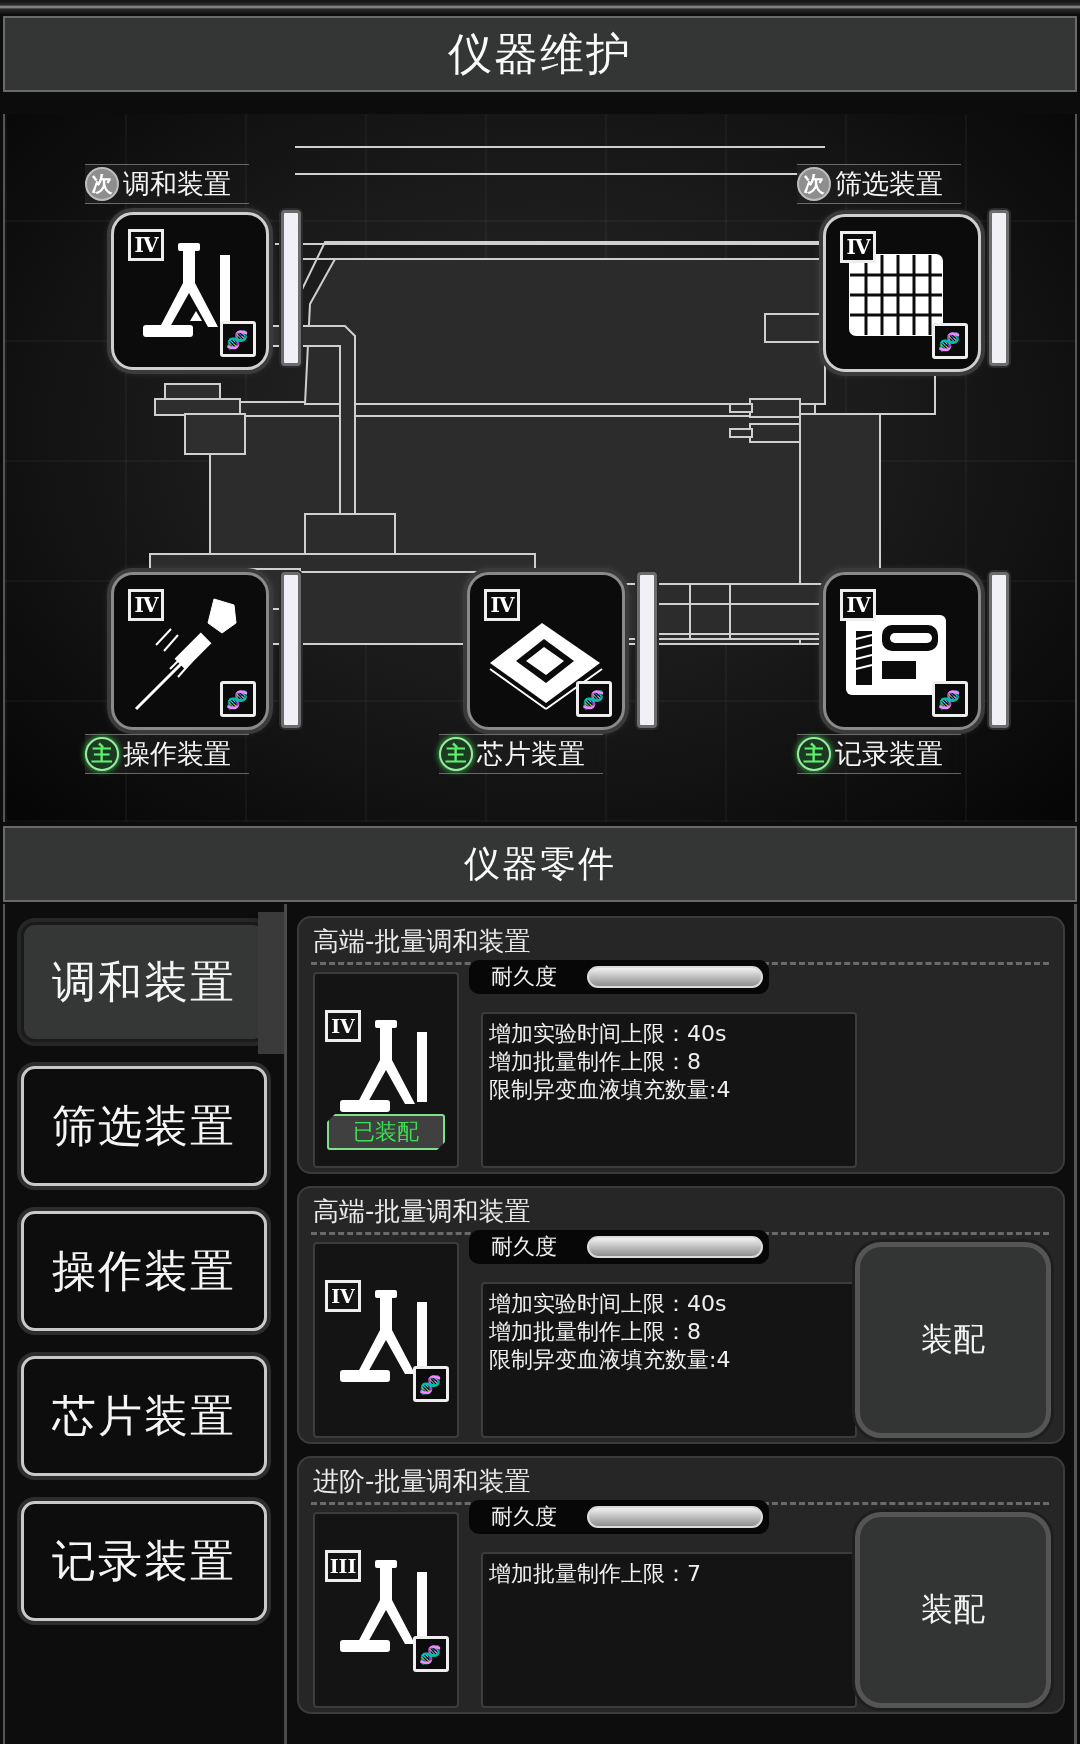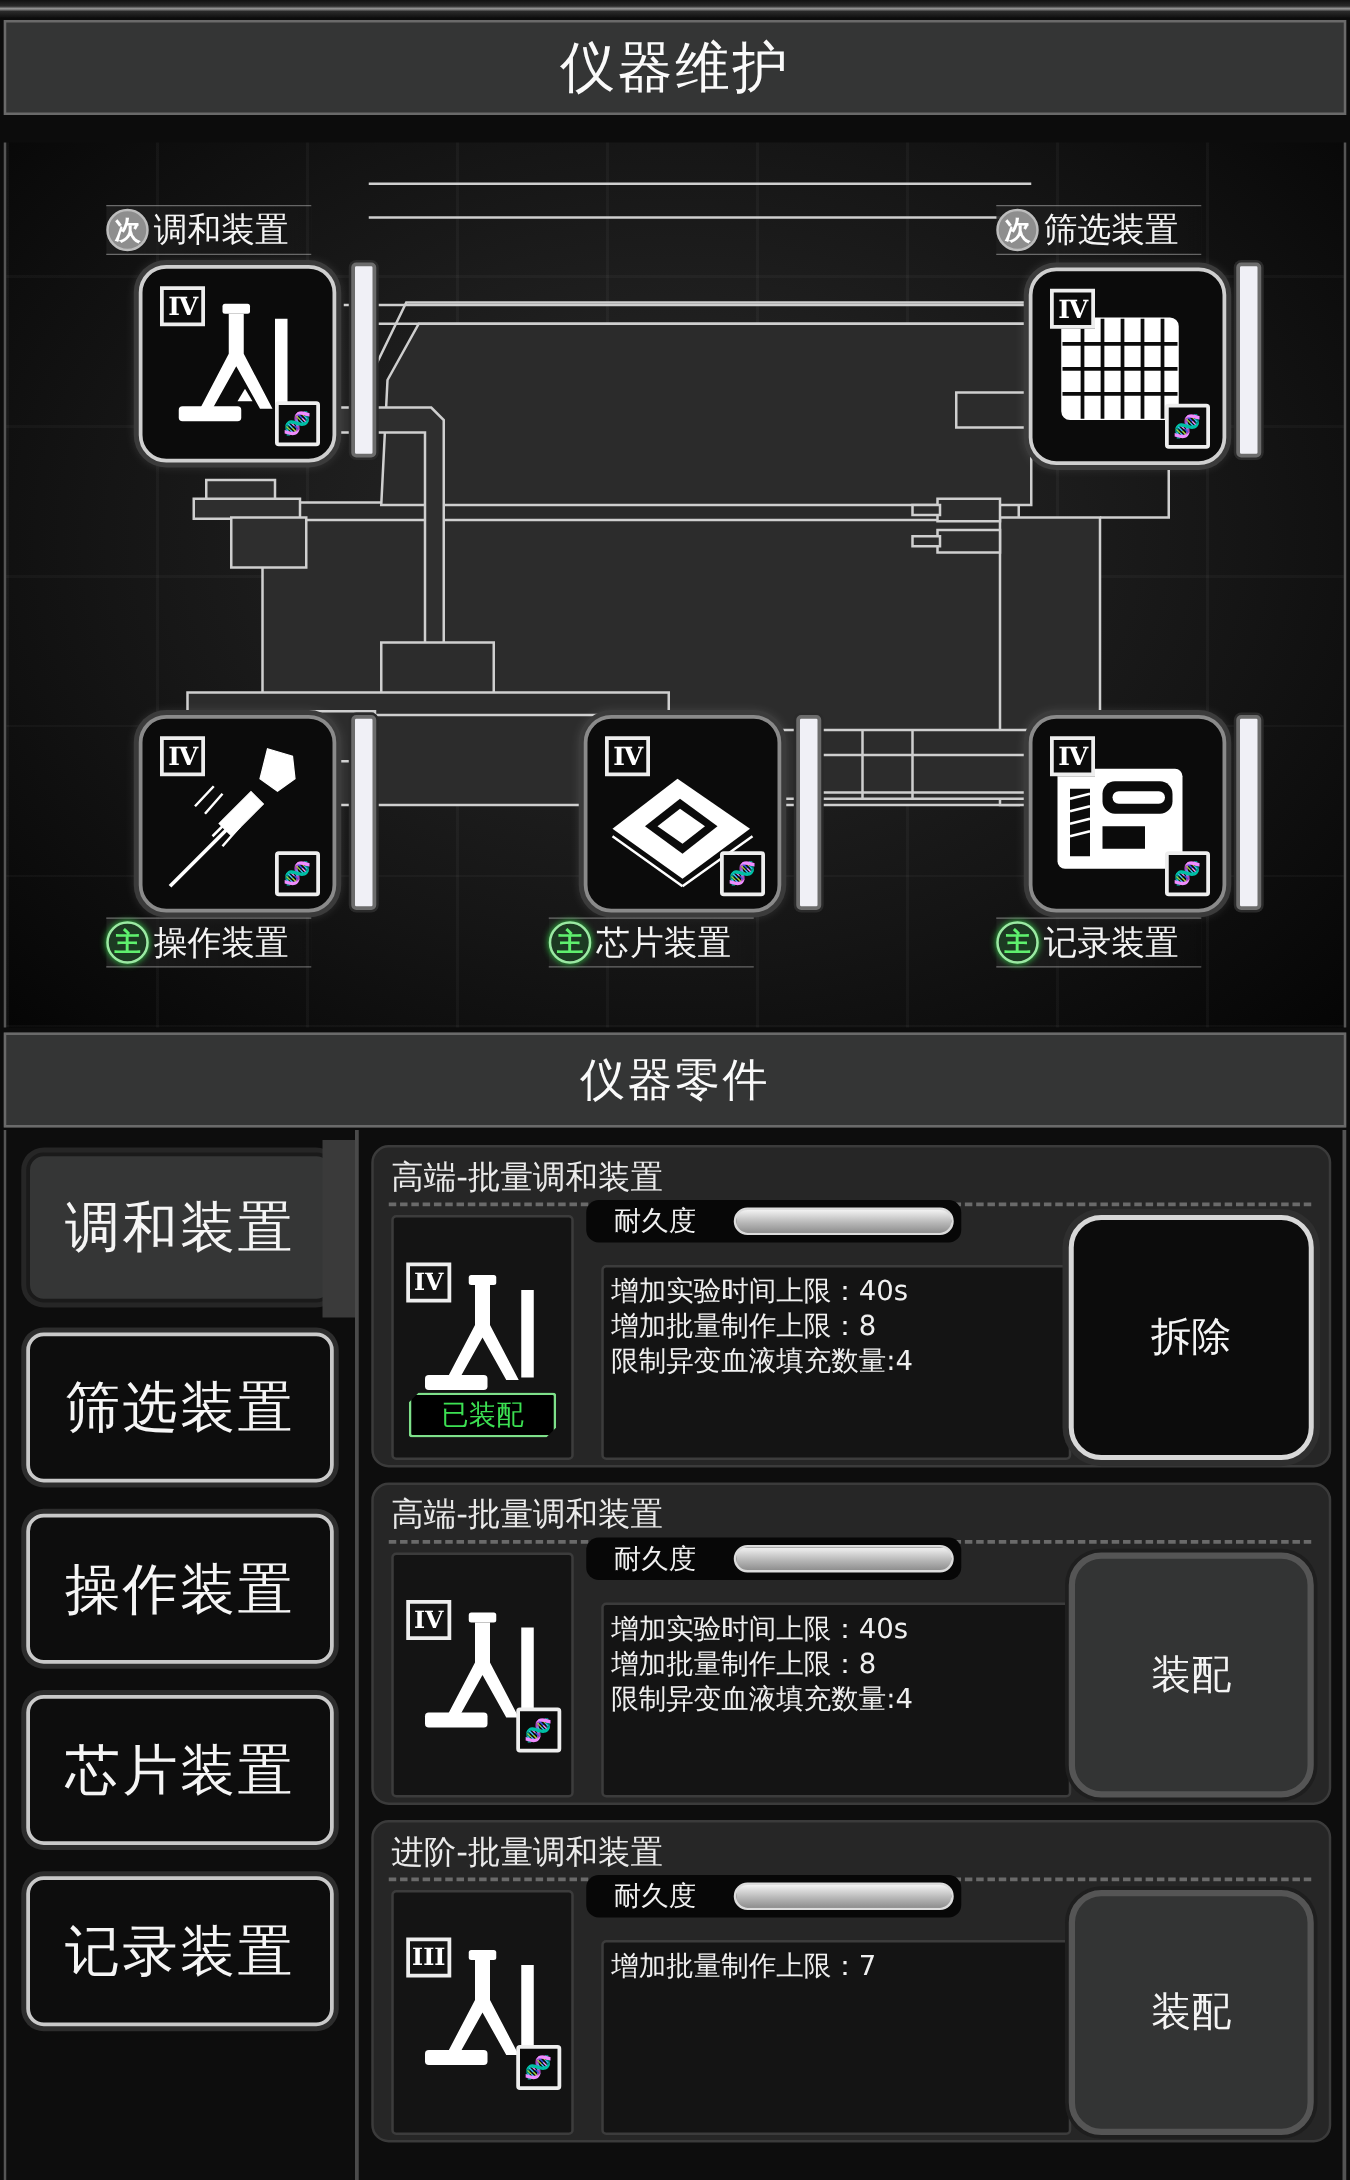--- a/index.html
+++ b/index.html
@@ -70,21 +70,21 @@
   .card .dur .dur-label { width: 110px; text-align: center; font-size: 22px; color: #f0f0f0; }
   .card .dur .bar { position: absolute; left: 118px; right: 6px; top: 6px; height: 22px; border-radius: 11px;
     background: linear-gradient(180deg, #f2f2f2 0%, #b9b9b9 55%, #8f8f8f 100%); border: 2px solid #dcdcdc; }
   .card .stats { position: absolute; left: 182px; top: 94px; width: 376px; height: 156px; background: #141414;
     border: 2px solid #3c3c3c; border-radius: 4px; padding: 6px 6px; font-size: 22px; line-height: 28px; color: #f0f0f0; }
   .card .action { position: absolute; left: 556px; top: 54px; width: 196px; height: 196px; border-radius: 26px;
     display: flex; align-items: center; justify-content: center; font-size: 32px; color: #f4f4f4; }
   .action.remove { background: #0c0c0c; border: 4px solid #d8d8d8; box-shadow: 0 0 0 5px #2f2f2f; }
   .action.equip { background: #333434; border: 5px solid #555; box-shadow: 0 0 0 3px #1e1e1e; }
 
-  .equipped { position: absolute; left: 12px; top: 140px; width: 118px; height: 36px; background: #000000;
+  .equipped { position: absolute; left: 12px; top: 140px; width: 118px; height: 36px; background: #404040;
     border: 2px solid #7ee08a; border-radius: 3px; color: #3ce052; font-size: 22px;
     display: flex; align-items: center; justify-content: center; clip-path: polygon(8px 0,100% 0,100% calc(100% - 8px),calc(100% - 8px) 100%,0 100%,0 8px); }
   .mini-tier { position: absolute; left: 10px; top: 36px; width: 36px; height: 32px; border: 3px solid #eee;
     color: #fff; font-family: "DejaVu Serif", serif; font-weight: bold; font-size: 19px;
     display: flex; align-items: center; justify-content: center; }
 </style>
 </head>
 <body>
 
 <div class="topstrip"></div>
@@ -280,21 +280,20 @@
     </div>
     <div class="dur">
       <span class="dur-label">耐久度</span>
       <div class="bar"></div>
     </div>
     <div class="stats">
       <div>增加实验时间上限：40s</div>
       <div>增加批量制作上限：8</div>
       <div>限制异变血液填充数量:4</div>
     </div>
-    <div class="action remove">拆除</div>
   </div>
 
   <div class="card" style="top:282px;">
     <div class="name">高端-批量调和装置</div>
     <div class="dash"></div>
     <div class="thumb">
       <div class="mini-tier">IV</div>
       <svg width="110" height="110" viewBox="0 0 110 110" style="position:absolute;left:20px;top:38px;">
         <g fill="#fff">
           <rect x="40" y="8" width="22" height="8" rx="2"></rect>

